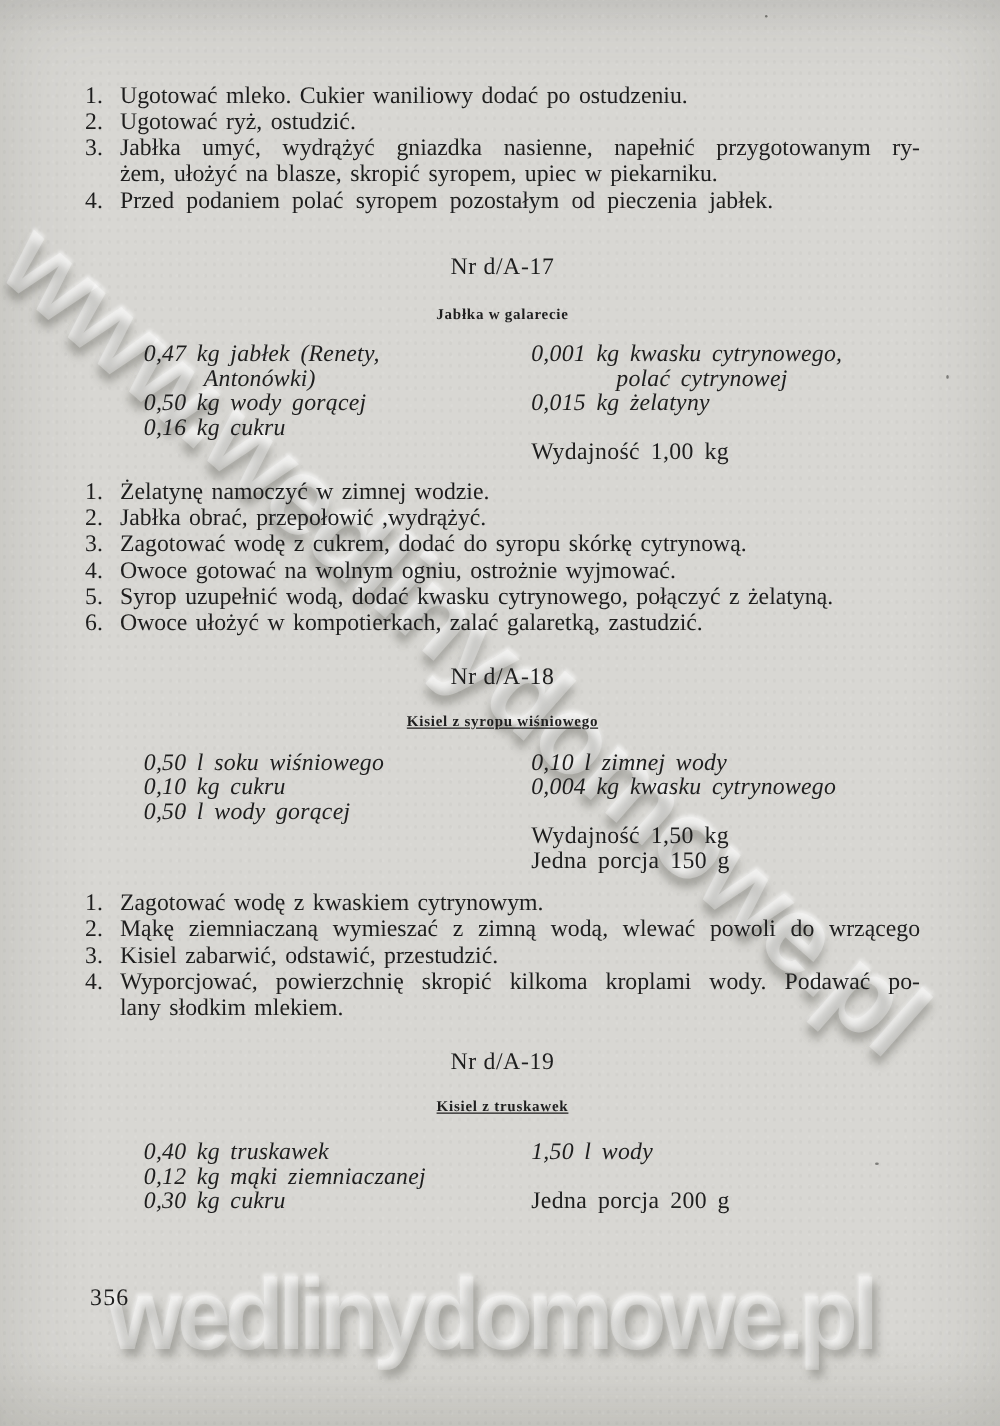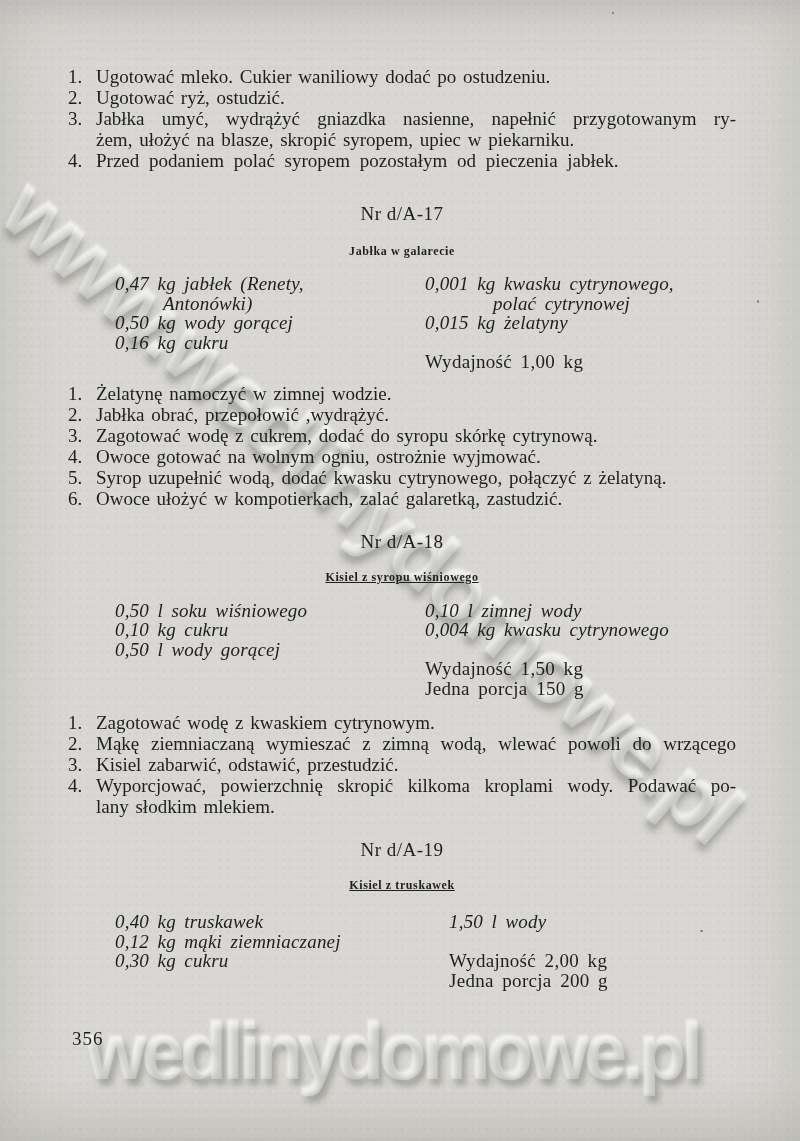--- a/index.html
+++ b/index.html
@@ -43,21 +43,21 @@
   .ing .line{line-height:19.5px;word-spacing:3.5px;}
   .ing .sp{height:19.5px;}
   .col-l{flex:0 0 357px;padding-left:47px;box-sizing:border-box;}
   .col-r{flex:1;}
   .ind-l{padding-left:48px;}
   .ind-r{padding-left:68px;}
   .roman{font-style:normal;letter-spacing:.3px;}
   .mt-ing1{margin-top:12px;} .mt-steps1{margin-top:11px;}
   .mt-num2{margin-top:22px;} .mt-title{margin-top:14px;text-decoration:underline;}
   .mt-ing2{margin-top:13px;} .mt-steps2{margin-top:14px;}
-  .mt-num3{margin-top:22px;text-align:center;} .mt-ing3{margin-top:16px;gap:24px;}
+  .mt-num3{margin-top:22px;text-align:center;} .mt-ing3{margin-top:16px;}
   .pagenum{position:absolute;left:72px;top:1028px;font-size:19px;
            letter-spacing:1px;line-height:21px;}
   .speck{position:absolute;background:rgba(50,50,46,.55);border-radius:50%;
          pointer-events:none;}
 </style>
 </head>
 <body>
 
 <div class="page">
 
@@ -209,21 +209,20 @@
 
     <div class="ing mt-ing3">
       <div class="col-l">
         <div class="line">0,40 kg truskawek</div>
         <div class="line">0,12 kg mąki ziemniaczanej</div>
         <div class="line">0,30 kg cukru</div>
       </div>
       <div class="col-r">
         <div class="line">1,50 l wody</div>
         <div class="sp"></div>
-        <div class="line roman">Wydajność 2,00 kg</div>
         <div class="line roman">Jedna porcja 200 g</div>
       </div>
     </div>
 
   </div>
 
   <div class="pagenum">356</div>
 </div>
 
 </body></html>

